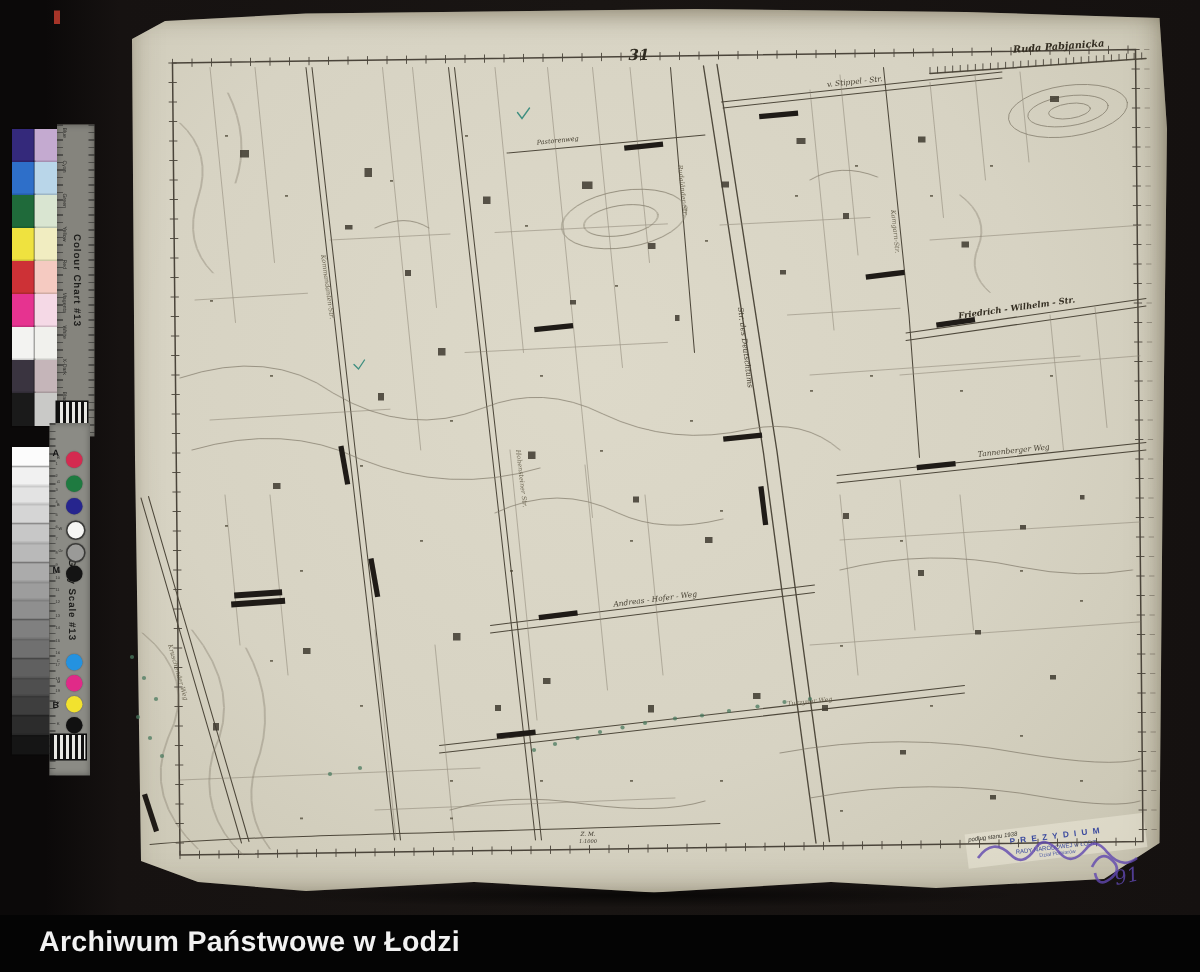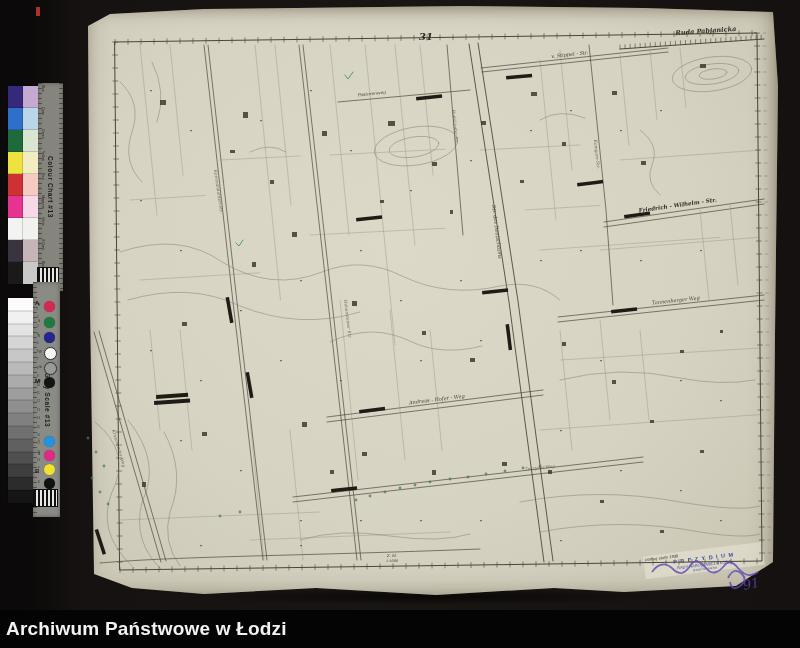--- a/index.html
+++ b/index.html
@@ -46,21 +46,21 @@
   
   .stamp{position:absolute;left:644px;top:549px;width:116px;transform:rotate(-7deg);
          background:rgba(238,233,218,.5);padding:1px 2px;text-align:center;line-height:1.25;}
   .stamp-l0{font-size:4px;color:#35322a;font-style:italic;text-align:left;}
   .stamp-l1{font-size:5.5px;font-weight:bold;color:#3b4a9e;letter-spacing:1px;}
   .stamp-l2{font-size:4px;color:#3b4a9e;}
   .stamp-l3{font-size:3.5px;color:#3b4a9e;opacity:.85;}
   
   .caption{position:absolute;left:0;top:610px;width:800px;height:38px;background:#040404;
            display:flex;align-items:center;}
-  .caption span{color:#f2f2f2;font-size:19px;font-weight:bold;margin-left:6px;letter-spacing:.2px;}
+  .caption span{color:#f2f2f2;font-size:19px;font-weight:bold;margin-left:26px;letter-spacing:.2px;}
 </style>
 </head>
 <body>
 
 <div class="stage">
 
   <div class="redmark"></div>
 
   <div class="cc-patches">
       <div class="cc-row">

